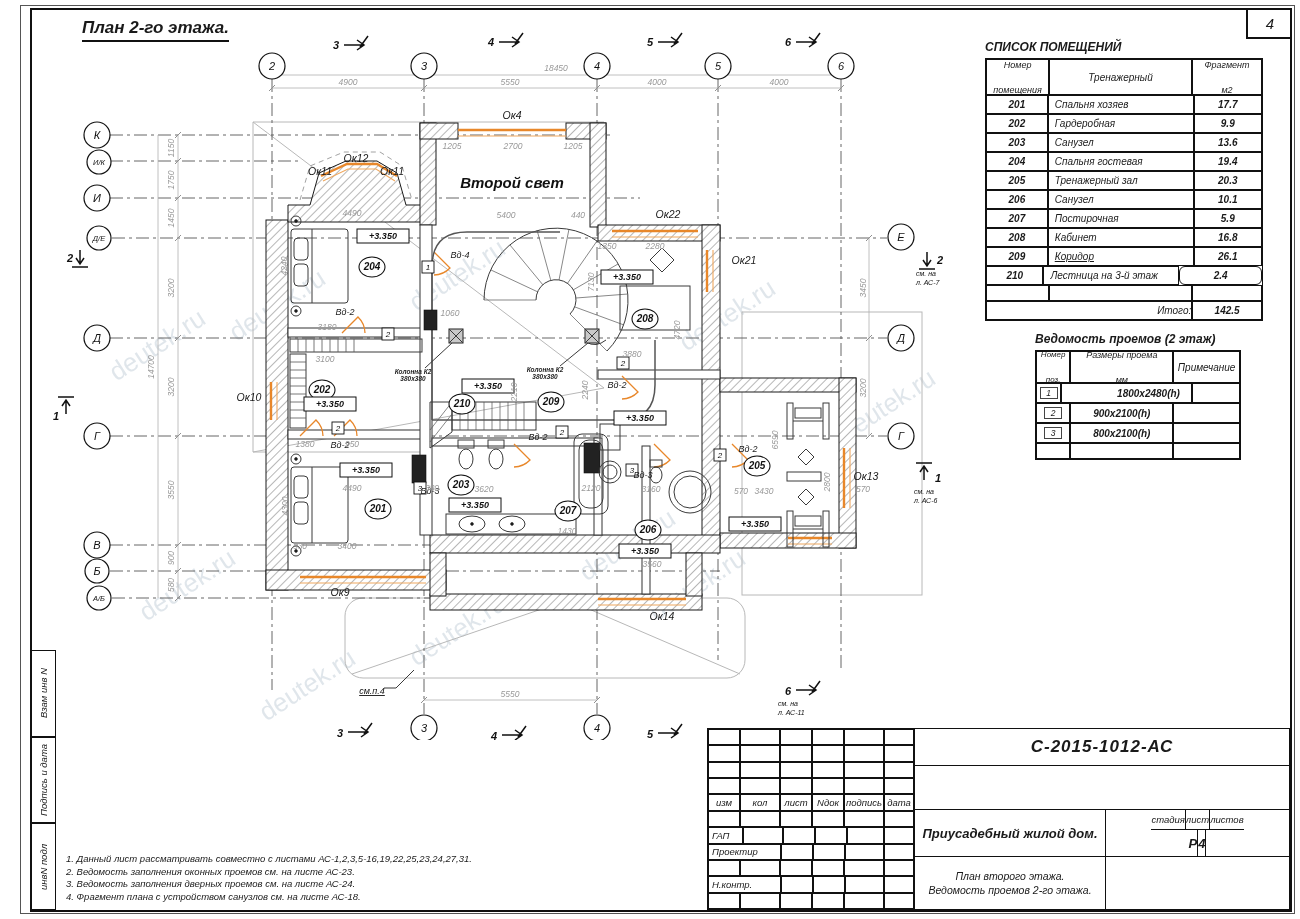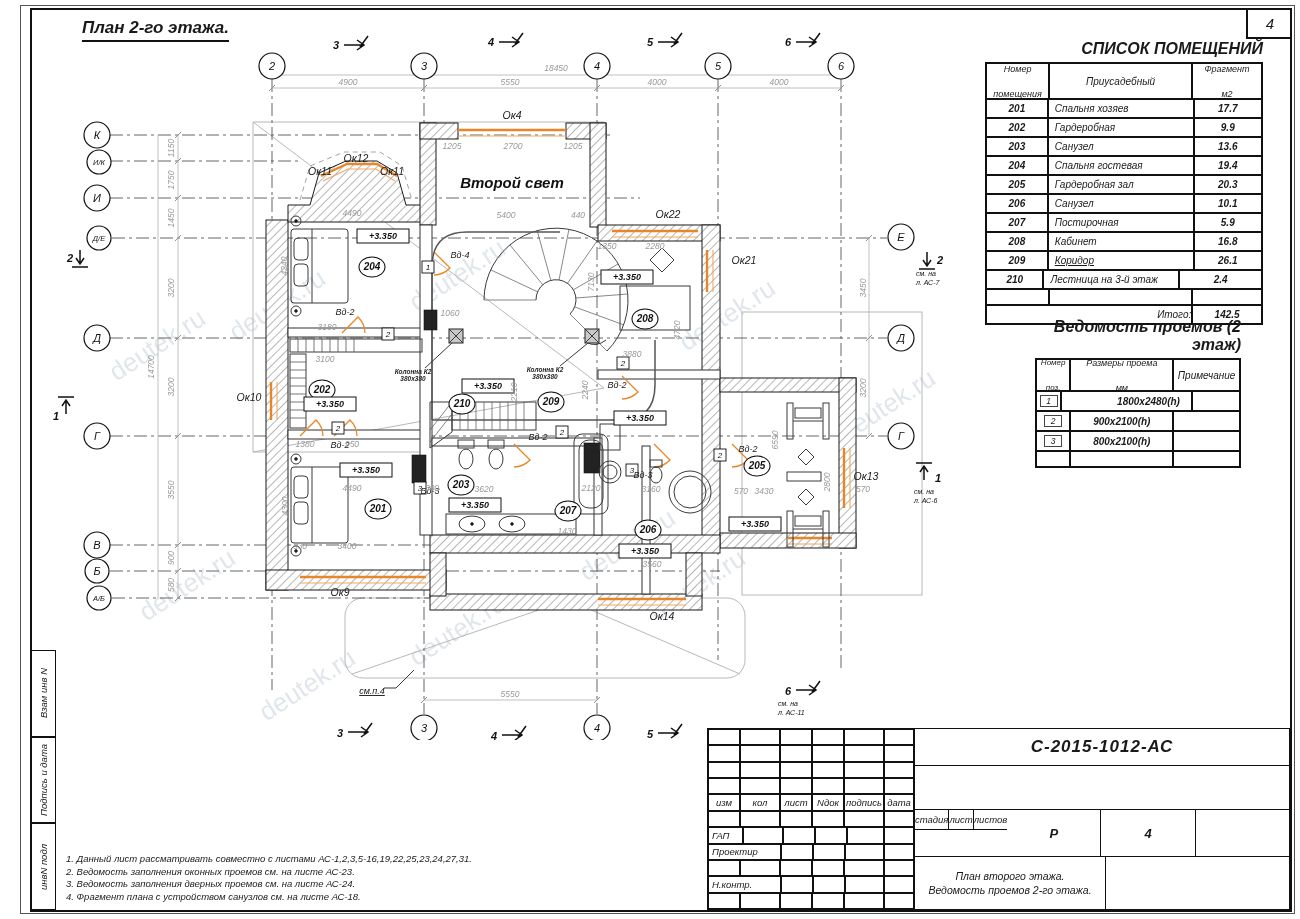--- a/index.html
+++ b/index.html
@@ -41,46 +41,46 @@
   .roomt{font-size:10px;font-weight:bold;text-anchor:middle;fill:#111;}
   .tagb{fill:#fff;stroke:#111;stroke-width:.9;}
   .tagt{font-size:8px;text-anchor:middle;fill:#111;}
   .mark{stroke:#111;stroke-width:1.5;fill:none;}
   .markt{font-size:11px;font-weight:bold;text-anchor:middle;fill:#111;}
   .markr{font-size:7px;text-anchor:start;fill:#111;}
   .wm{font-size:26px;fill:rgba(160,178,195,.33);font-style:normal;}
   .big{font-size:15px;font-weight:bold;text-anchor:middle;fill:#111;}
   .see{font-size:9px;fill:#111;text-anchor:middle;text-decoration:underline;}
   
-  .tbl-title{font-size:16px;font-style:italic;font-weight:bold;text-align:right;margin-bottom:4px;}
+  .tbl-title{font-size:12px;font-style:italic;font-weight:bold;text-align:left;margin-bottom:4px;}
   .rooms-table{position:absolute;left:985px;top:40px;width:278px;}
   .grid{border:1.6px solid #111;}
   .row{display:flex;}
   .c{border:.8px solid #111;display:flex;align-items:center;justify-content:center;
      font-style:italic;font-size:10px;overflow:hidden;gap:15px;}
   .hc{flex-direction:column;font-size:9px;line-height:10px;}
   .left{justify-content:flex-start;padding-left:6px;}
   .right{justify-content:flex-end;padding-right:0;}
   .bold{font-weight:bold;}
-  .openings-table{position:absolute;left:1035px;top:318px;width:206px;}
+  .openings-table{position:absolute;left:1035px;top:332px;width:206px;}
   .numbox{border:1px solid #444;padding:0 4px;font-size:8.5px;min-width:8px;text-align:center;}
   
   .title-block{position:absolute;left:707px;top:728px;width:581px;height:180px;border:1.8px solid #111;
       display:flex;font-style:italic;}
   .tb-left{width:206px;display:flex;flex-direction:column;}
   .tb-row{display:flex;flex:1;}
   .tb-c{border:.8px solid #111;display:flex;align-items:center;justify-content:center;font-size:9.5px;}
   .tb-right{flex:1;display:flex;flex-direction:column;border-left:1.2px solid #111;}
   .doc-code{height:36px;border-bottom:1px solid #111;display:flex;align-items:center;justify-content:center;
       font-size:17px;font-weight:bold;letter-spacing:1px;}
   .tb-empty-band{height:43px;border-bottom:1px solid #111;}
   .tb-mid{height:46px;display:flex;border-bottom:1px solid #111;}
   .project-cell{width:190px;border-right:1px solid #111;display:flex;align-items:center;justify-content:center;
       font-size:13px;font-weight:bold;text-align:center;}
-  .slv{flex:1;display:flex;}
+  .slv{flex:1;display:flex;flex-direction:column;align-items:center;}
   .slv-h{display:flex;height:19px;border-bottom:1px solid #111;}
   .slv-v{display:flex;flex:1;}
   .slv-c{flex:1;border-right:1px solid #111;display:flex;align-items:center;justify-content:center;font-size:9.5px;}
   .slv-c:last-child{border-right:none;}
   .slv-val{font-size:13px;font-weight:bold;}
   .tb-bot{flex:1;display:flex;}
   .draw-title{width:190px;border-right:1px solid #111;display:flex;flex-direction:column;align-items:center;
       justify-content:center;font-size:10.5px;line-height:14px;text-align:center;}
   
   .side-strip{position:absolute;left:30px;top:650px;width:26px;height:260px;display:flex;flex-direction:column;}
@@ -709,21 +709,21 @@
   </svg>
 
   <div class="rooms-table">
     <div class="tbl-title">СПИСОК ПОМЕЩЕНИЙ</div>
     <div class="grid">
       <div class="row" style="height:36px;">
         <div class="c hc" style="width:62px;">
           <span>Номер</span>
           <span>помещения</span>
         </div>
-        <div class="c" style="width:143px;">Приусадебный</div>
+        <div class="c" style="width:143px;">Тренажерный</div>
         <div class="c hc" style="width:69px;">
           <span>Фрагмент</span>
           <span>м2</span>
         </div>
       </div>
       <div class="row" style="height:19px;">
         <div class="c bold" style="width:62px;">201</div>
         <div class="c left" style="width:143px;">Спальня хозяев</div>
         <div class="c bold" style="width:69px;">17.7</div>
       </div>
@@ -737,21 +737,21 @@
         <div class="c left" style="width:143px;">Санузел</div>
         <div class="c bold" style="width:69px;">13.6</div>
       </div>
       <div class="row" style="height:19px;">
         <div class="c bold" style="width:62px;">204</div>
         <div class="c left" style="width:143px;">Спальня гостевая</div>
         <div class="c bold" style="width:69px;">19.4</div>
       </div>
       <div class="row" style="height:19px;">
         <div class="c bold" style="width:62px;">205</div>
-        <div class="c left" style="width:143px;">Гардеробная зал</div>
+        <div class="c left" style="width:143px;">Тренажерный зал</div>
         <div class="c bold" style="width:69px;">20.3</div>
       </div>
       <div class="row" style="height:19px;">
         <div class="c bold" style="width:62px;">206</div>
         <div class="c left" style="width:143px;">Санузел</div>
         <div class="c bold" style="width:69px;">10.1</div>
       </div>
       <div class="row" style="height:19px;">
         <div class="c bold" style="width:62px;">207</div>
         <div class="c left" style="width:143px;">Постирочная</div>
@@ -763,21 +763,21 @@
         <div class="c bold" style="width:69px;">16.8</div>
       </div>
       <div class="row" style="height:19px;">
         <div class="c bold" style="width:62px;">209</div>
         <div class="c left" style="width:143px;text-decoration:underline;">Коридор</div>
         <div class="c bold" style="width:69px;">26.1</div>
       </div>
       <div class="row" style="height:19px;">
         <div class="c bold" style="width:62px;">210</div>
         <div class="c left" style="width:143px;">Лестница на 3-й этаж</div>
-        <div class="c bold" style="width:90px;">2.4</div>
+        <div class="c bold" style="width:90px;border-radius:6px;">2.4</div>
       </div>
       <div class="row" style="height:16px;">
         <div class="c" style="width:62px;"></div>
         <div class="c" style="width:143px;"></div>
         <div class="c" style="width:69px;"></div>
       </div>
       <div class="row" style="height:19px;">
         <div class="c right" style="width:208px;">Итого:</div>
         <div class="c bold" style="width:69px;">142.5</div>
       </div>
@@ -913,20 +913,21 @@
           <div class="tb-c" style="width:30px;"></div>
           <div class="tb-c" style="width:30px;"></div>
           <div class="tb-c" style="flex:1;"></div>
           <div class="tb-c" style="width:28px;"></div>
         </div>
     </div>
     <div class="tb-right">
       <div class="doc-code">С-2015-1012-АС</div>
       <div class="tb-empty-band"></div>
       <div class="tb-mid">
+        <div class="project-cell">Приусадебный жилой дом.</div>
         <div class="slv">
           <div class="slv-h">
             <div class="slv-c">стадия</div>
             <div class="slv-c">лист</div>
             <div class="slv-c">листов</div>
           </div>
           <div class="slv-v">
             <div class="slv-c slv-val">Р</div>
             <div class="slv-c slv-val">4</div>
             <div class="slv-c slv-val"></div>

